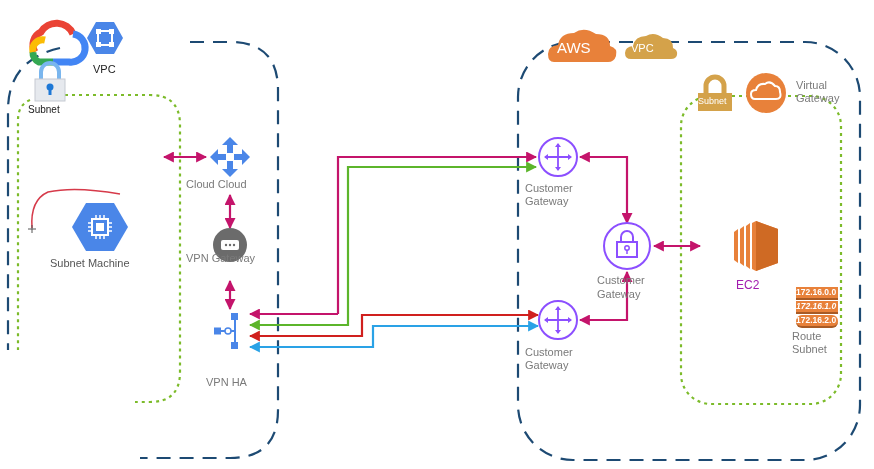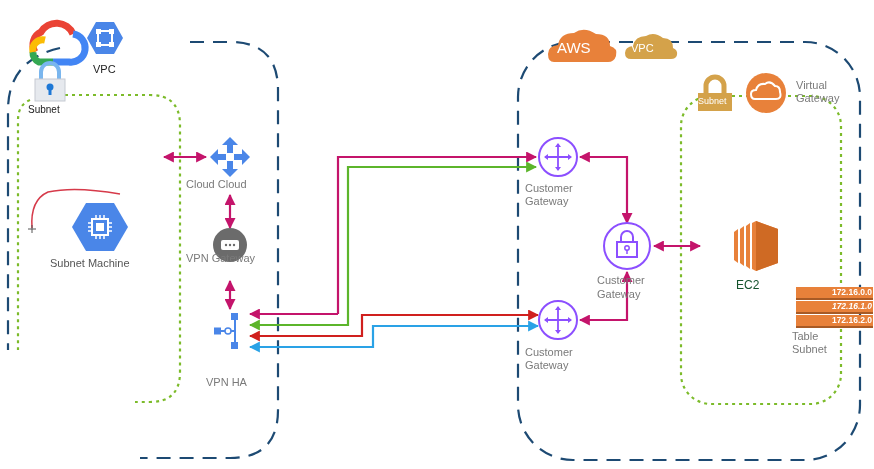--- a/index.html
+++ b/index.html
@@ -1,20 +1,20 @@
 <!DOCTYPE html>
 <html><head>
 <meta charset="utf-8">
 <style>
   html,body{margin:0;padding:0;background:#fff;}
   body{width:874px;height:469px;position:relative;overflow:hidden;font-family:"Liberation Sans",sans-serif;}
   #stage{position:absolute;left:0;top:0;width:874px;height:469px;}
   .lbl{position:absolute;font-family:"Liberation Sans",sans-serif;font-weight:normal;font-size:11px;color:#7a7a7a;text-align:left;line-height:13px;white-space:nowrap;}
   .lbl.dark{color:#222;}
-  .rt-row{position:absolute;width:42px;height:11px;background:#e8813a;color:#fff;font-size:8.5px;font-weight:bold;line-height:11px;text-align:center;border-bottom:2px solid #a85a25;font-family:"Liberation Sans",sans-serif;padding-left:35px;}
+  .rt-row{position:absolute;width:42px;height:11px;background:#e8813a;color:#fff;font-size:8.5px;font-weight:bold;line-height:11px;text-align:left;border-bottom:2px solid #a85a25;font-family:"Liberation Sans",sans-serif;}
 </style>
 </head>
 <body>
 
 <svg id="stage" width="874" height="469" viewBox="0 0 874 469" xmlns="http://www.w3.org/2000/svg">
   <defs>
     <marker id="mk-mag" viewBox="0 0 10 10" refX="9" refY="5" markerWidth="5" markerHeight="5" orient="auto-start-reverse">
         <path d="M0,0 L10,5 L0,10 z" fill="#c4146b"></path>
       </marker>
     <marker id="mk-grn" viewBox="0 0 10 10" refX="9" refY="5" markerWidth="5" markerHeight="5" orient="auto-start-reverse">
@@ -169,21 +169,21 @@
 <div class="lbl" style="left:698px;top:95px;width:34px;font-size:9px;color:#fff;">Subnet</div>
 <div class="lbl" style="left:796px;top:79px;width:54px;">Virtual</div>
 <div class="lbl" style="left:796px;top:92px;width:54px;">Gateway</div>
 
 <div class="lbl" style="left:525px;top:182px;width:68px;">Customer</div>
 <div class="lbl" style="left:525px;top:195px;width:68px;">Gateway</div>
 <div class="lbl" style="left:525px;top:346px;width:68px;">Customer</div>
 <div class="lbl" style="left:525px;top:359px;width:68px;">Gateway</div>
 <div class="lbl" style="left:597px;top:274px;width:60px;">Customer</div>
 <div class="lbl" style="left:597px;top:288px;width:60px;">Gateway</div>
-<div class="lbl" style="left:736px;top:279px;width:40px;font-size:12px;color:#14532d;">EC2</div>
+<div class="lbl" style="left:736px;top:279px;width:40px;font-size:12px;color:#a21caf;">EC2</div>
 
 <div>
   <div class="rt-row" style="left:796px;top:287px;">172.16.0.0</div>
   <div class="rt-row" style="left:796px;top:301px;font-style:italic;">172.16.1.0</div>
-  <div class="rt-row" style="left:796px;top:315px;">172.16.2.0</div>
-  <div class="lbl" style="left:792px;top:330px;width:50px;">Table</div>
+  <div class="rt-row" style="left:796px;top:315px;border-radius:6px;">172.16.2.0</div>
+  <div class="lbl" style="left:792px;top:330px;width:50px;">Route</div>
   <div class="lbl" style="left:792px;top:343px;width:50px;">Subnet</div>
 </div>
 
 </body></html>

